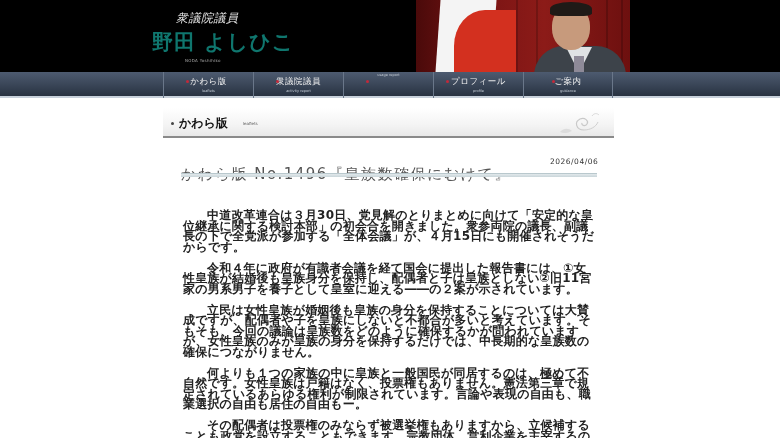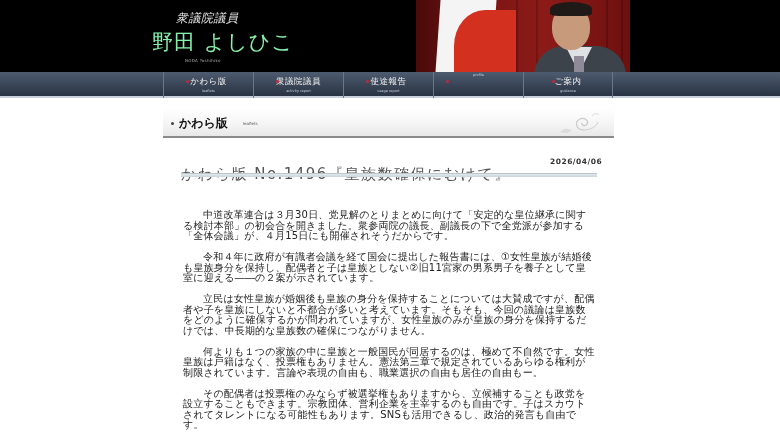--- a/index.html
+++ b/index.html
@@ -2,21 +2,21 @@
 <html><head>
 <meta charset="utf-8">
 <style>
   * { box-sizing: border-box; margin: 0; padding: 0; }
   html, body { width: 780px; height: 438px; overflow: hidden; background: #ffffff; }
   body { font-family: "DejaVu Sans", "Liberation Sans", sans-serif; color: #222; position: relative; }
 
   
   .header { position: absolute; left: 0; top: 0; width: 780px; height: 72px; background: #000; overflow: hidden; }
   .site-sub { position: absolute; left: 176px; top: 10px; font-size: 12px; color: #e8e8e8; letter-spacing: 0.5px; font-style: italic; }
-  .site-name { position: absolute; left: 152px; top: 28px; font-size: 21px; color: #86efac; letter-spacing: 1px; }
+  .site-name { position: absolute; left: 152px; top: 28px; font-size: 21px; color: #0f766e; letter-spacing: 1px; font-weight: bold; }
   .site-roman { position: absolute; left: 185px; top: 58px; font-size: 4px; color: #aaa; letter-spacing: 0.3px; }
 
   .photo { position: absolute; left: 416px; top: 0; width: 214px; height: 72px; background: linear-gradient(90deg, #4a0a0a 0%, #7a1414 30%, #8c1b18 60%, #6d100f 100%); overflow: hidden; }
   .photo .curtain { position: absolute; top: 0; bottom: 0; width: 2px; background: rgba(0,0,0,0.18); }
   .flag { position: absolute; left: 22px; top: 0; width: 56px; height: 72px; background: #f4f4f4; transform: skewX(-4deg); }
   .flag-sun { position: absolute; left: 38px; top: 10px; width: 62px; height: 72px; border-radius: 50% 0 0 0; background: #d3301f; }
   .person-suit { position: absolute; left: 118px; top: 46px; width: 92px; height: 30px; background: #3d434a; border-radius: 30px 30px 0 0; }
   .person-shirt { position: absolute; left: 150px; top: 47px; width: 26px; height: 26px; background: #dfe2e4; clip-path: polygon(0 0, 100% 0, 50% 100%); }
   .person-tie { position: absolute; left: 158px; top: 56px; width: 10px; height: 16px; background: #8e8a98; }
   .person-head { position: absolute; left: 136px; top: 6px; width: 38px; height: 44px; background: #c79a7c; border-radius: 45% 45% 48% 48%; }
@@ -33,26 +33,26 @@
 
   
   .section-bar { position: absolute; left: 163px; top: 108px; width: 451px; height: 30px; background: linear-gradient(#ffffff 0%, #f4f4f4 60%, #e8e8e8 100%); border-bottom: 2px solid #8a8a8a; }
   .section-dot { position: absolute; left: 8px; top: 14px; width: 3px; height: 3px; background: #444; border-radius: 50%; }
   .section-title { position: absolute; left: 16px; top: 7px; font-size: 12px; color: #111; font-weight: bold; }
   .section-sub { position: absolute; left: 80px; top: 13px; font-size: 4px; color: #555; }
   .ornament { position: absolute; right: 10px; top: 2px; width: 50px; height: 26px; }
 
   
   .article-title { position: absolute; left: 181px; top: 165px; font-size: 15px; color: #555; letter-spacing: 1.5px; }
-  .article-date { position: absolute; left: 550px; top: 157px; font-size: 7.5px; color: #333; font-weight: bold; letter-spacing: 0.5px; }
+  .article-date { position: absolute; left: 550px; top: 157px; font-size: 7.5px; color: #333; font-weight: normal; letter-spacing: 0.5px; }
   .article-rule { position: absolute; left: 181px; top: 173px; width: 416px; height: 4px; background: linear-gradient(#e2e9ec, #c9d5d9); border-top: 1px solid #b9c8cd; }
 
   
   .article-body { position: absolute; left: 183px; top: 210px; width: 412px; }
-  .para { font-size: 10px; line-height: 10.5px; color: #222; text-indent: 2em; margin-bottom: 10.5px; font-weight: normal; letter-spacing: 0.2px; }
+  .para { font-size: 12px; line-height: 10.5px; color: #222; text-indent: 2em; margin-bottom: 10.5px; font-weight: bold; letter-spacing: 0.2px; }
 </style>
 </head>
 <body>
 
 <div class="header">
   <div class="site-sub">衆議院議員</div>
   <div class="site-name">野田 よしひこ</div>
   <div class="site-roman">NODA Yoshihiko</div>
 
   <div class="photo">
@@ -77,25 +77,25 @@
       <span class="nav-label">かわら版</span>
       <span class="nav-sublabel">leaflets</span>
     </div>
     <div class="nav-item">
       <span class="nav-dot" style="left:22px"></span>
       <span class="nav-label">衆議院議員</span>
       <span class="nav-sublabel">activity report</span>
     </div>
     <div class="nav-item">
       <span class="nav-dot" style="left:22px"></span>
-      <span class="nav-label">使途報告</span>
       <span class="nav-sublabel">usage report</span>
     </div>
     <div class="nav-item">
       <span class="nav-dot" style="left:12px"></span>
+      <span class="nav-label">プロフィール</span>
       <span class="nav-sublabel">profile</span>
     </div>
     <div class="nav-item">
       <span class="nav-dot" style="left:28px"></span>
       <span class="nav-label">ご案内</span>
       <span class="nav-sublabel">guidance</span>
     </div>
   </div>
 </nav>
 

